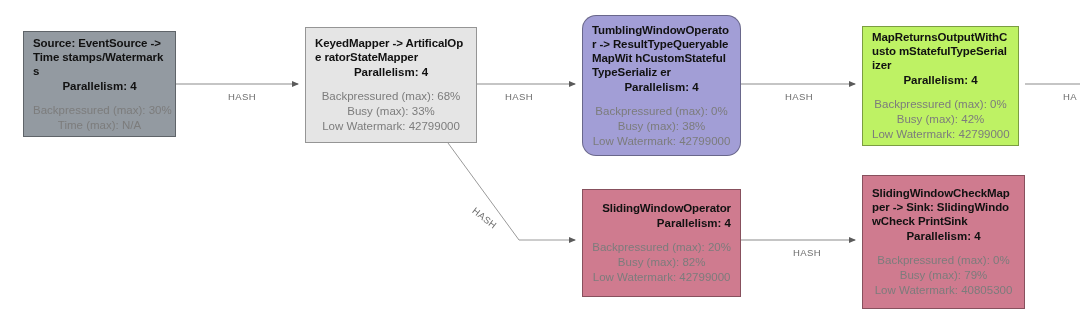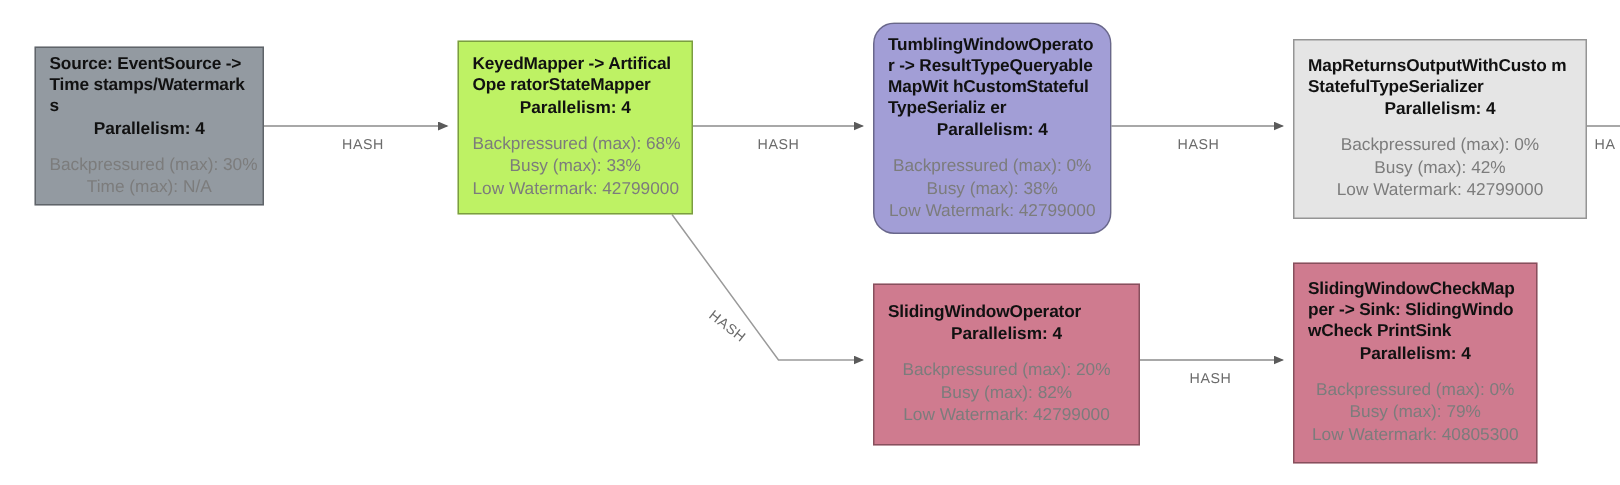--- a/index.html
+++ b/index.html
@@ -105,51 +105,51 @@
 
   <div class="node" style="left:23px; top:31px; width:153px; height:106px; background:#939aa1;">
     <div class="node-name">Source: EventSource -&gt; Time stamps/Watermarks</div>
     <div class="node-parallelism">Parallelism: 4</div>
     <div class="node-metrics">
       <div class="metric-line">Backpressured (max): 30%</div>
       <div class="metric-line">Time (max): N/A</div>
     </div>
   </div>
 
-  <div class="node" style="left:305px; top:27px; width:157px; height:116px; background:#bef264;">
+  <div class="node" style="left:305px; top:27px; width:172px; height:116px; background:#e5e5e5;">
     <div class="node-name">KeyedMapper -&gt; ArtificalOpe ratorStateMapper</div>
     <div class="node-parallelism">Parallelism: 4</div>
     <div class="node-metrics">
       <div class="metric-line">Backpressured (max): 68%</div>
       <div class="metric-line">Busy (max): 33%</div>
       <div class="metric-line">Low Watermark: 42799000</div>
     </div>
   </div>
 
   <div class="node" style="left:582px; top:15px; width:159px; height:141px; background:#a29ed6;border-radius:14px;">
     <div class="node-name">TumblingWindowOperator -&gt; ResultTypeQueryableMapWit hCustomStatefulTypeSerializ er</div>
     <div class="node-parallelism">Parallelism: 4</div>
     <div class="node-metrics">
       <div class="metric-line">Backpressured (max): 0%</div>
       <div class="metric-line">Busy (max): 38%</div>
       <div class="metric-line">Low Watermark: 42799000</div>
     </div>
   </div>
 
-  <div class="node" style="left:862px; top:26px; width:196px; height:120px; background:#e5e5e5;">
+  <div class="node" style="left:862px; top:26px; width:157px; height:120px; background:#bef264;">
     <div class="node-name">MapReturnsOutputWithCusto mStatefulTypeSerializer</div>
     <div class="node-parallelism">Parallelism: 4</div>
     <div class="node-metrics">
       <div class="metric-line">Backpressured (max): 0%</div>
       <div class="metric-line">Busy (max): 42%</div>
       <div class="metric-line">Low Watermark: 42799000</div>
     </div>
   </div>
 
-  <div class="node" style="left:582px; top:189px; width:178px; height:108px; background:#cf7b8f;">
+  <div class="node" style="left:582px; top:189px; width:159px; height:108px; background:#cf7b8f;align-items:flex-end;">
     <div class="node-name">SlidingWindowOperator</div>
     <div class="node-parallelism">Parallelism: 4</div>
     <div class="node-metrics">
       <div class="metric-line">Backpressured (max): 20%</div>
       <div class="metric-line">Busy (max): 82%</div>
       <div class="metric-line">Low Watermark: 42799000</div>
     </div>
   </div>
 
   <div class="node" style="left:862px; top:175px; width:163px; height:134px; background:#cf7b8f;">

